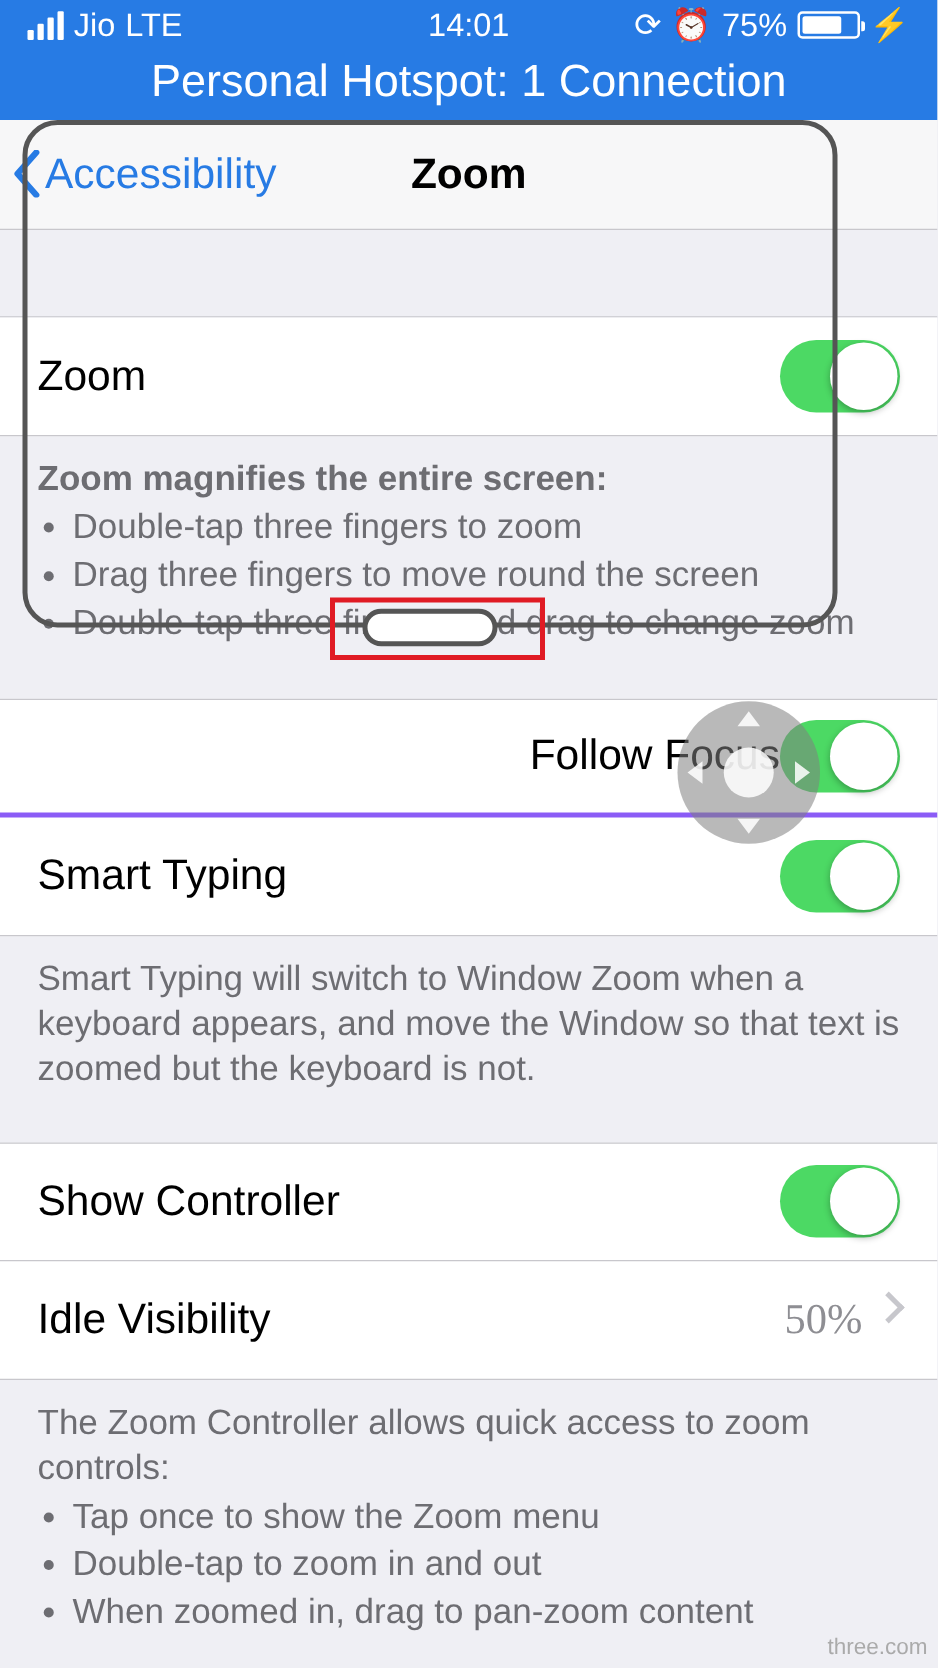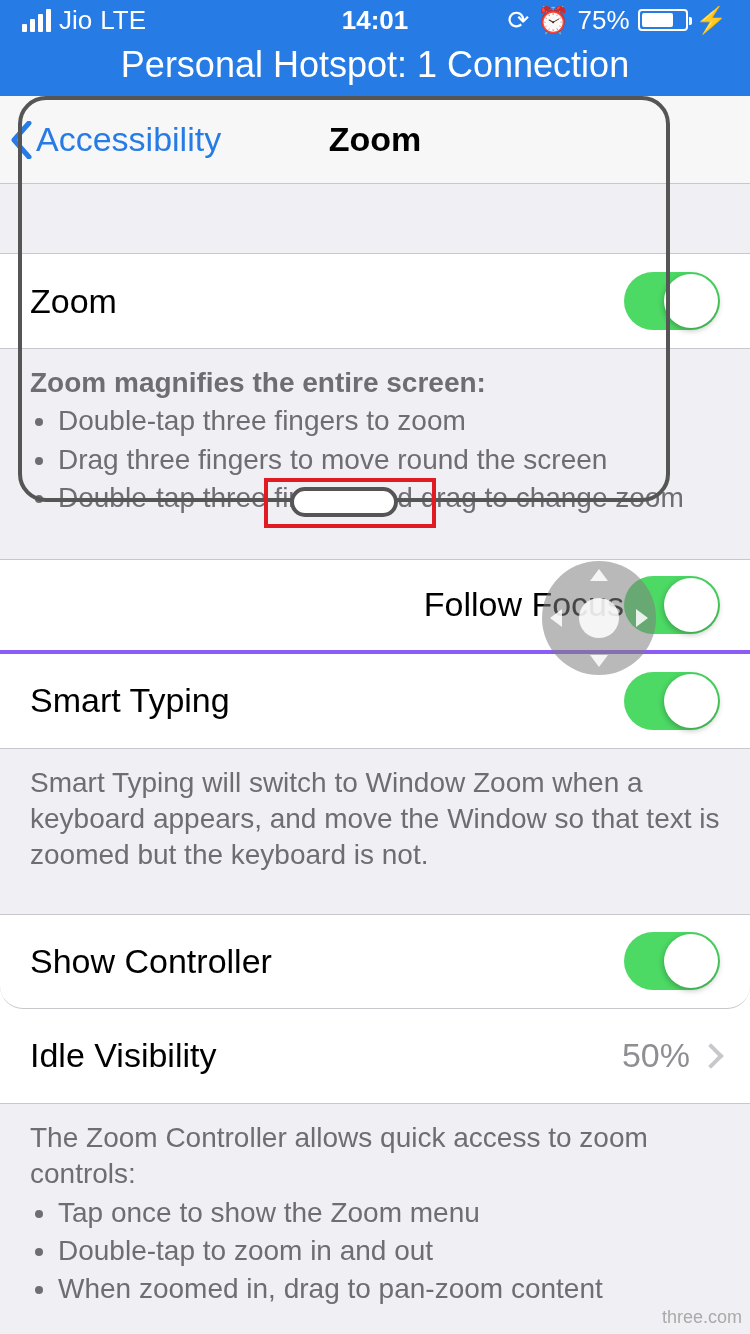--- a/index.html
+++ b/index.html
@@ -18,21 +18,21 @@
   }
   .status-top {
     display: flex;
     align-items: center;
     height: 40px;
     padding: 0 22px;
     font-size: 26px;
     font-weight: 500;
   }
   .status-left { display: flex; align-items: center; gap: 8px; flex: 1; }
-  .status-center { flex: 0 0 auto; font-weight: 700; }
+  .status-center { flex: 0 0 auto; font-weight: 400; }
   .status-right { display: flex; align-items: center; gap: 8px; flex: 1; justify-content: flex-end; }
   .signal-bars { display: flex; align-items: flex-end; gap: 3px; }
   .signal-bars span { width: 5px; background: #fff; border-radius: 1px; }
   .signal-bars span:nth-child(1){height:8px;} .signal-bars span:nth-child(2){height:13px;}
   .signal-bars span:nth-child(3){height:18px;} .signal-bars span:nth-child(4){height:23px;}
   .battery {
     width: 50px; height: 22px; border: 2px solid #fff; border-radius: 4px;
     position: relative; display: flex; align-items: center; padding: 2px;
   }
   .battery::after { content:""; position:absolute; right:-6px; top:6px; width:3px; height:8px; background:#fff; border-radius:0 2px 2px 0;}
@@ -45,21 +45,21 @@
   }
   .nav-bar {
     background: #f7f7f8;
     height: 88px;
     display: flex;
     align-items: center;
     position: relative;
     border-bottom: 1px solid #c8c7cc;
   }
   .back-btn {
-    display:flex; align-items:center; gap:4px;
+    display:flex; align-items:flex-start; gap:4px;
     color:#277be4; font-size:34px; padding-left:10px;
     cursor:pointer;
   }
   .nav-title {
     position:absolute; left:0; right:0; text-align:center;
     font-size:34px; font-weight:600; color:#000; pointer-events:none;
   }
   .spacer { height: 70px; border-bottom:1px solid #c8c7cc; }
   .cell-group { background:#fff; }
   .cell {
@@ -109,21 +109,21 @@
   .controller .arrow { position:absolute; width:0; height:0; }
   .arrow.up { top:8px; left:50%; transform:translateX(-50%); border-left:9px solid transparent; border-right:9px solid transparent; border-bottom:12px solid rgba(255,255,255,0.85); }
   .arrow.down { bottom:8px; left:50%; transform:translateX(-50%); border-left:9px solid transparent; border-right:9px solid transparent; border-top:12px solid rgba(255,255,255,0.85); }
   .arrow.left { left:8px; top:50%; transform:translateY(-50%); border-top:9px solid transparent; border-bottom:9px solid transparent; border-right:12px solid rgba(255,255,255,0.85); }
   .arrow.right { right:8px; top:50%; transform:translateY(-50%); border-top:9px solid transparent; border-bottom:9px solid transparent; border-left:12px solid rgba(255,255,255,0.85); }
   .detail-value { color:#8e8e93; font-size:34px; margin-right:12px; }
   .chevron {
     width:18px; height:18px; border-right:4px solid #c7c7cc; border-bottom:4px solid #c7c7cc;
     transform:rotate(-45deg);
   }
-  .cell-right { display:flex; align-items:center; }
+  .cell-right { display:flex; align-items:flex-start;font-family:Liberation Serif, serif; }
   .watermark { position:absolute; right:8px; bottom:6px; font-size:18px; color:#aaa; }
 </style>
 </head>
 <body>
 
 <div class="status-bar">
   <div class="status-top">
     <div class="status-left">
       <span class="signal-bars">
           <span></span>
@@ -187,21 +187,21 @@
   <div class="cell">
     <div class="cell-label">Smart Typing</div>
     <div class="toggle on">
         <div class="knob"></div>
       </div>
   </div>
 </div>
 <div class="footer-text">Smart Typing will switch to Window Zoom when a keyboard appears, and move the Window so that text is zoomed but the keyboard is not.</div>
 
 <div class="cell-group" style="border-top:1px solid #c8c7cc; border-bottom:1px solid #c8c7cc;">
-  <div class="cell" style="border-bottom:1px solid #c8c7cc;border-radius:23px;">
+  <div class="cell" style="border-bottom:1px solid #c8c7cc;">
     <div class="cell-label">Show Controller</div>
     <div class="toggle on">
         <div class="knob"></div>
       </div>
   </div>
   <div class="cell">
     <div class="cell-label">Idle Visibility</div>
     <div class="cell-right">
       <span class="detail-value">50%</span>
       <span class="chevron"></span>

